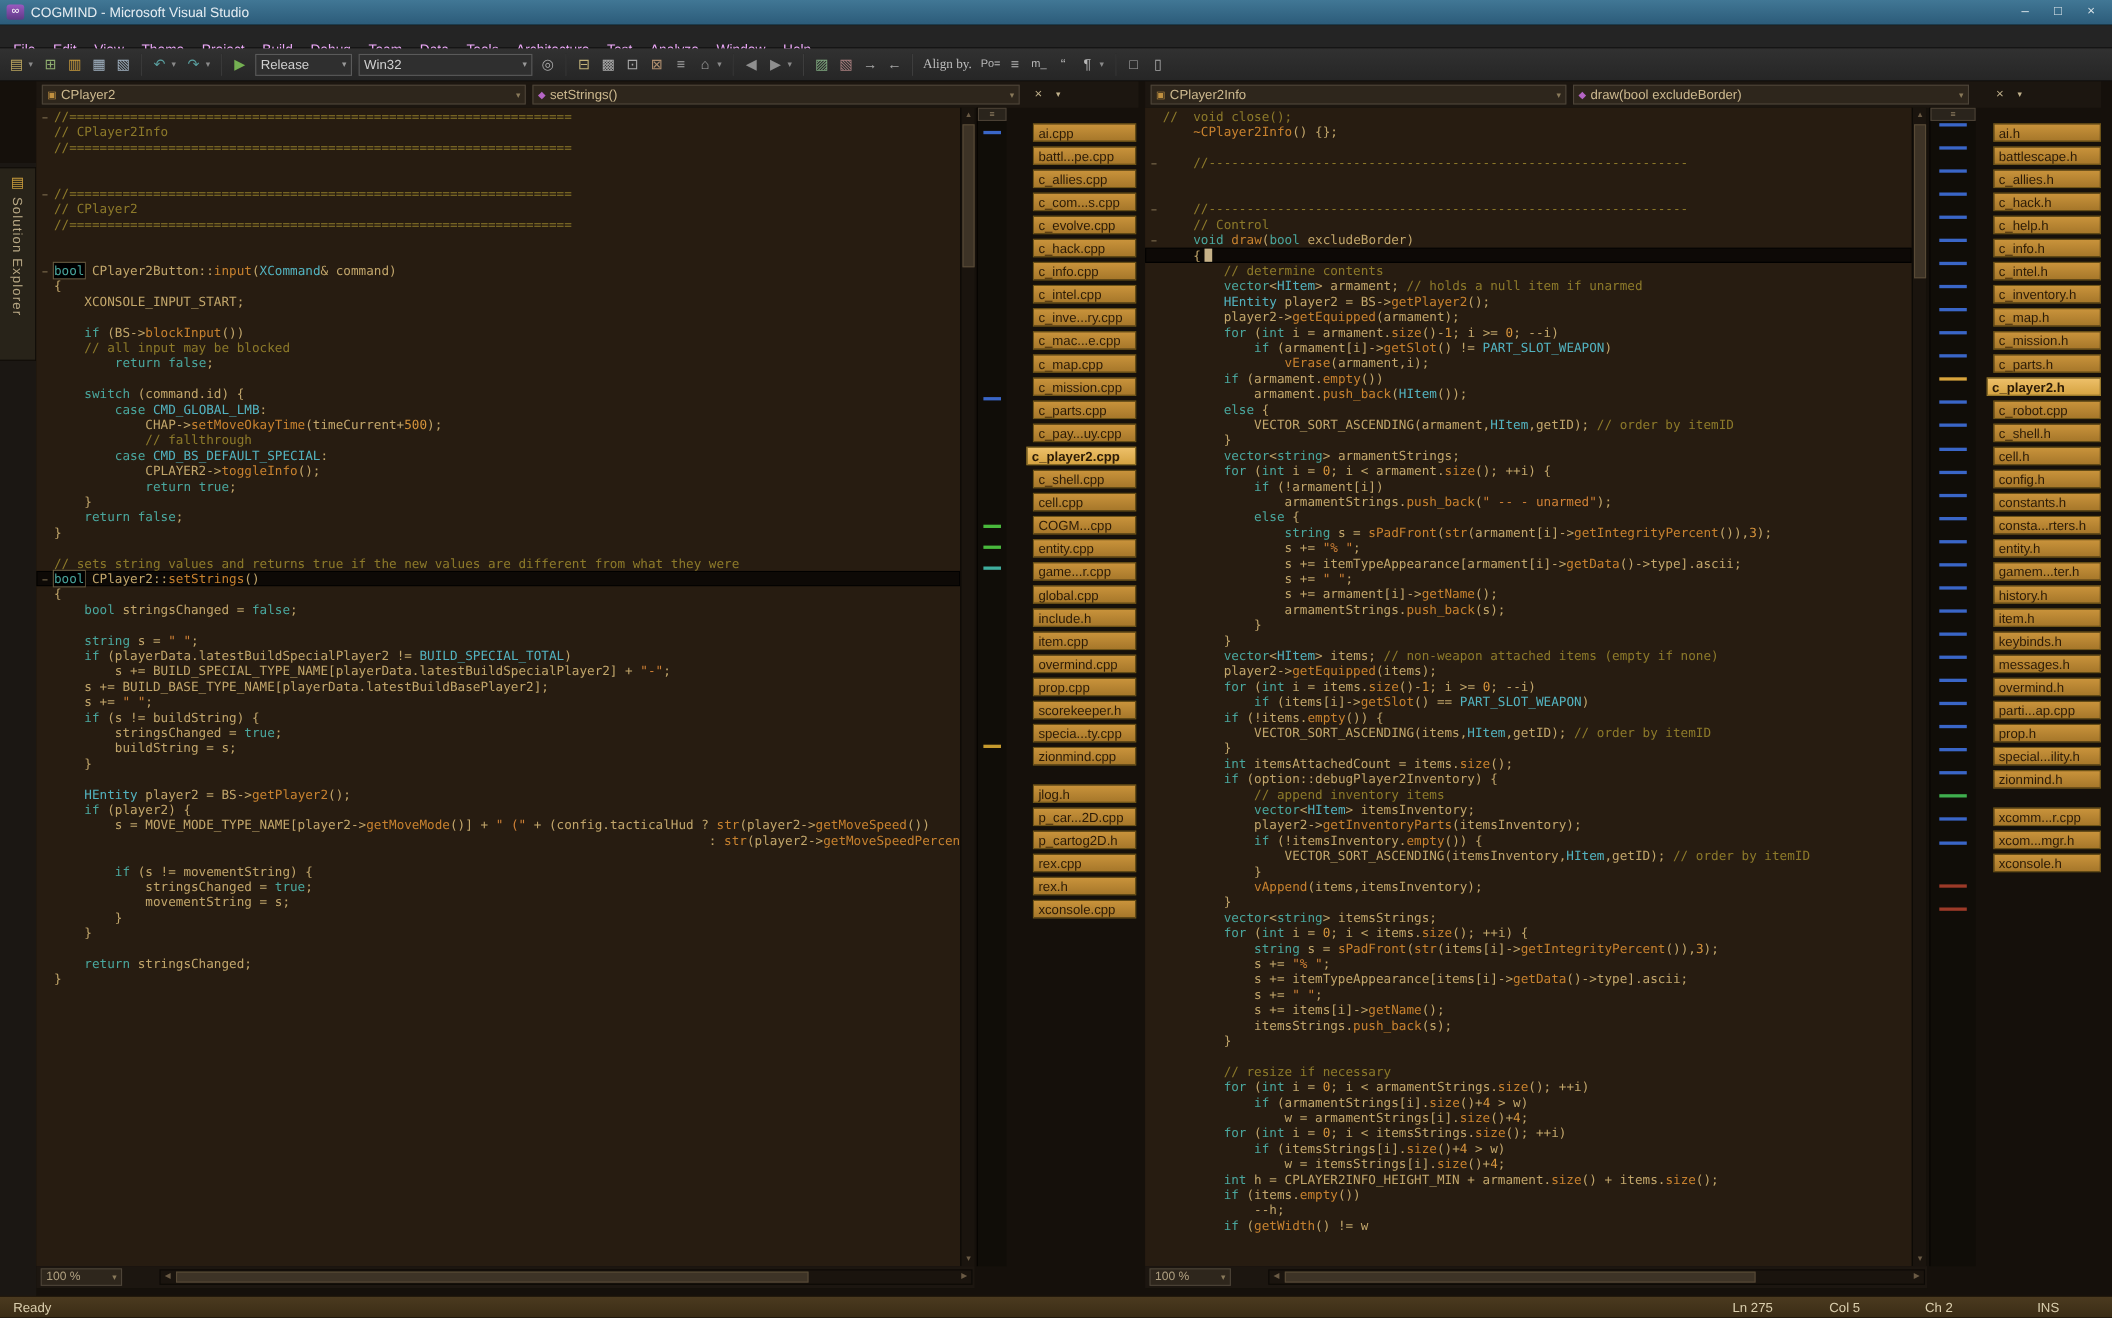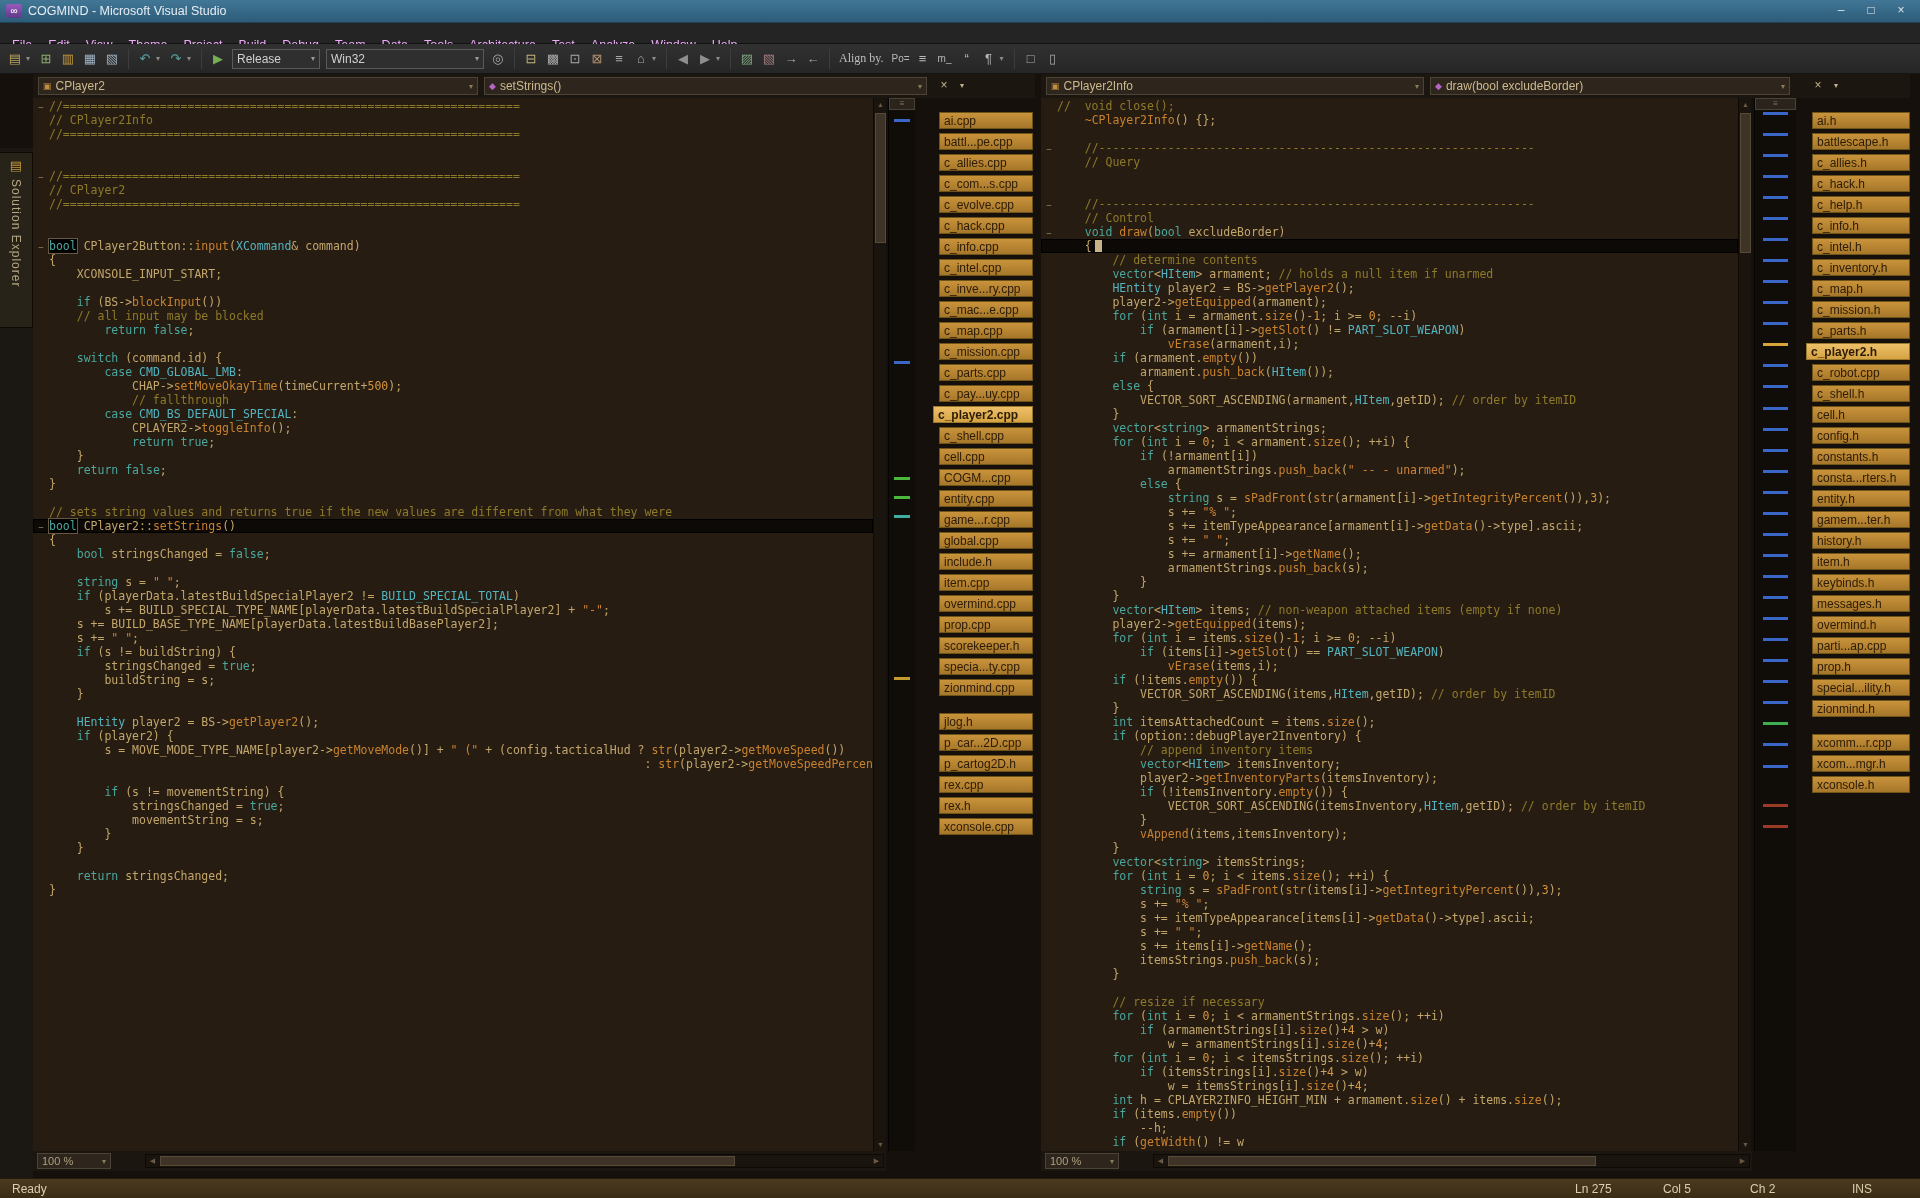--- a/index.html
+++ b/index.html
@@ -352,21 +352,20 @@
       </div>
       <span class="hclose" style="left:769px;top:4px">×</span>
       <span class="hdrop" style="left:787px;top:4px">▾</span>
     </div>
 
     <div class="editor code" id="rg-editor" style="left:1041px;top:24px;width:697px;height:1053px">
         <div class="cl"><span class="fold"> </span><span class="lt"><span class="tk-c">//  void close();</span></span></div>
         <div class="cl"><span class="fold"> </span><span class="lt">    <span class="tk-f">~CPlayer2Info</span>() {};</span></div>
         <div class="cl"><span class="fold"> </span><span class="lt"></span></div>
         <div class="cl"><span class="fold">−</span><span class="lt">    <span class="tk-c">//---------------------------------------------------------------</span></span></div>
-        <div class="cl"><span class="fold"> </span><span class="lt">    <span class="tk-c">// Query</span></span></div>
         <div class="cl"><span class="fold"> </span><span class="lt"></span></div>
         <div class="cl"><span class="fold"> </span><span class="lt"></span></div>
         <div class="cl"><span class="fold">−</span><span class="lt">    <span class="tk-c">//---------------------------------------------------------------</span></span></div>
         <div class="cl"><span class="fold"> </span><span class="lt">    <span class="tk-c">// Control</span></span></div>
         <div class="cl"><span class="fold">−</span><span class="lt">    <span class="tk-k">void</span> <span class="tk-f">draw</span>(<span class="tk-k">bool</span> excludeBorder)</span></div>
         <div class="cl cur"><span class="fold"> </span><span class="lt">    {</span><span class="caret"></span></div>
         <div class="cl"><span class="fold"> </span><span class="lt">        <span class="tk-c">// determine contents</span></span></div>
         <div class="cl"><span class="fold"> </span><span class="lt">        <span class="tk-k">vector</span>&lt;<span class="tk-t">HItem</span>&gt; armament; <span class="tk-c">// holds a null item if unarmed</span></span></div>
         <div class="cl"><span class="fold"> </span><span class="lt">        <span class="tk-t">HEntity</span> player2 = BS-&gt;<span class="tk-f">getPlayer2</span>();</span></div>
         <div class="cl"><span class="fold"> </span><span class="lt">        player2-&gt;<span class="tk-f">getEquipped</span>(armament);</span></div>
@@ -388,21 +387,20 @@
         <div class="cl"><span class="fold"> </span><span class="lt">                s += itemTypeAppearance[armament[i]-&gt;<span class="tk-f">getData</span>()-&gt;type].ascii;</span></div>
         <div class="cl"><span class="fold"> </span><span class="lt">                s += <span class="tk-s">" "</span>;</span></div>
         <div class="cl"><span class="fold"> </span><span class="lt">                s += armament[i]-&gt;<span class="tk-f">getName</span>();</span></div>
         <div class="cl"><span class="fold"> </span><span class="lt">                armamentStrings.<span class="tk-f">push_back</span>(s);</span></div>
         <div class="cl"><span class="fold"> </span><span class="lt">            }</span></div>
         <div class="cl"><span class="fold"> </span><span class="lt">        }</span></div>
         <div class="cl"><span class="fold"> </span><span class="lt">        <span class="tk-k">vector</span>&lt;<span class="tk-t">HItem</span>&gt; items; <span class="tk-c">// non-weapon attached items (empty if none)</span></span></div>
         <div class="cl"><span class="fold"> </span><span class="lt">        player2-&gt;<span class="tk-f">getEquipped</span>(items);</span></div>
         <div class="cl"><span class="fold"> </span><span class="lt">        <span class="tk-k">for</span> (<span class="tk-k">int</span> i = items.<span class="tk-f">size</span>()-<span class="tk-n">1</span>; i &gt;= <span class="tk-n">0</span>; --i)</span></div>
         <div class="cl"><span class="fold"> </span><span class="lt">            <span class="tk-k">if</span> (items[i]-&gt;<span class="tk-f">getSlot</span>() == <span class="tk-t">PART_SLOT_WEAPON</span>)</span></div>
-        <div class="cl"><span class="fold"> </span><span class="lt">                <span class="tk-f">vErase</span>(items,i);</span></div>
         <div class="cl"><span class="fold"> </span><span class="lt">        <span class="tk-k">if</span> (!items.<span class="tk-f">empty</span>()) {</span></div>
         <div class="cl"><span class="fold"> </span><span class="lt">            VECTOR_SORT_ASCENDING(items,<span class="tk-t">HItem</span>,getID); <span class="tk-c">// order by itemID</span></span></div>
         <div class="cl"><span class="fold"> </span><span class="lt">        }</span></div>
         <div class="cl"><span class="fold"> </span><span class="lt">        <span class="tk-k">int</span> itemsAttachedCount = items.<span class="tk-f">size</span>();</span></div>
         <div class="cl"><span class="fold"> </span><span class="lt">        <span class="tk-k">if</span> (option::debugPlayer2Inventory) {</span></div>
         <div class="cl"><span class="fold"> </span><span class="lt">            <span class="tk-c">// append inventory items</span></span></div>
         <div class="cl"><span class="fold"> </span><span class="lt">            <span class="tk-k">vector</span>&lt;<span class="tk-t">HItem</span>&gt; itemsInventory;</span></div>
         <div class="cl"><span class="fold"> </span><span class="lt">            player2-&gt;<span class="tk-f">getInventoryParts</span>(itemsInventory);</span></div>
         <div class="cl"><span class="fold"> </span><span class="lt">            <span class="tk-k">if</span> (!itemsInventory.<span class="tk-f">empty</span>()) {</span></div>
         <div class="cl"><span class="fold"> </span><span class="lt">                VECTOR_SORT_ASCENDING(itemsInventory,<span class="tk-t">HItem</span>,getID); <span class="tk-c">// order by itemID</span></span></div>

